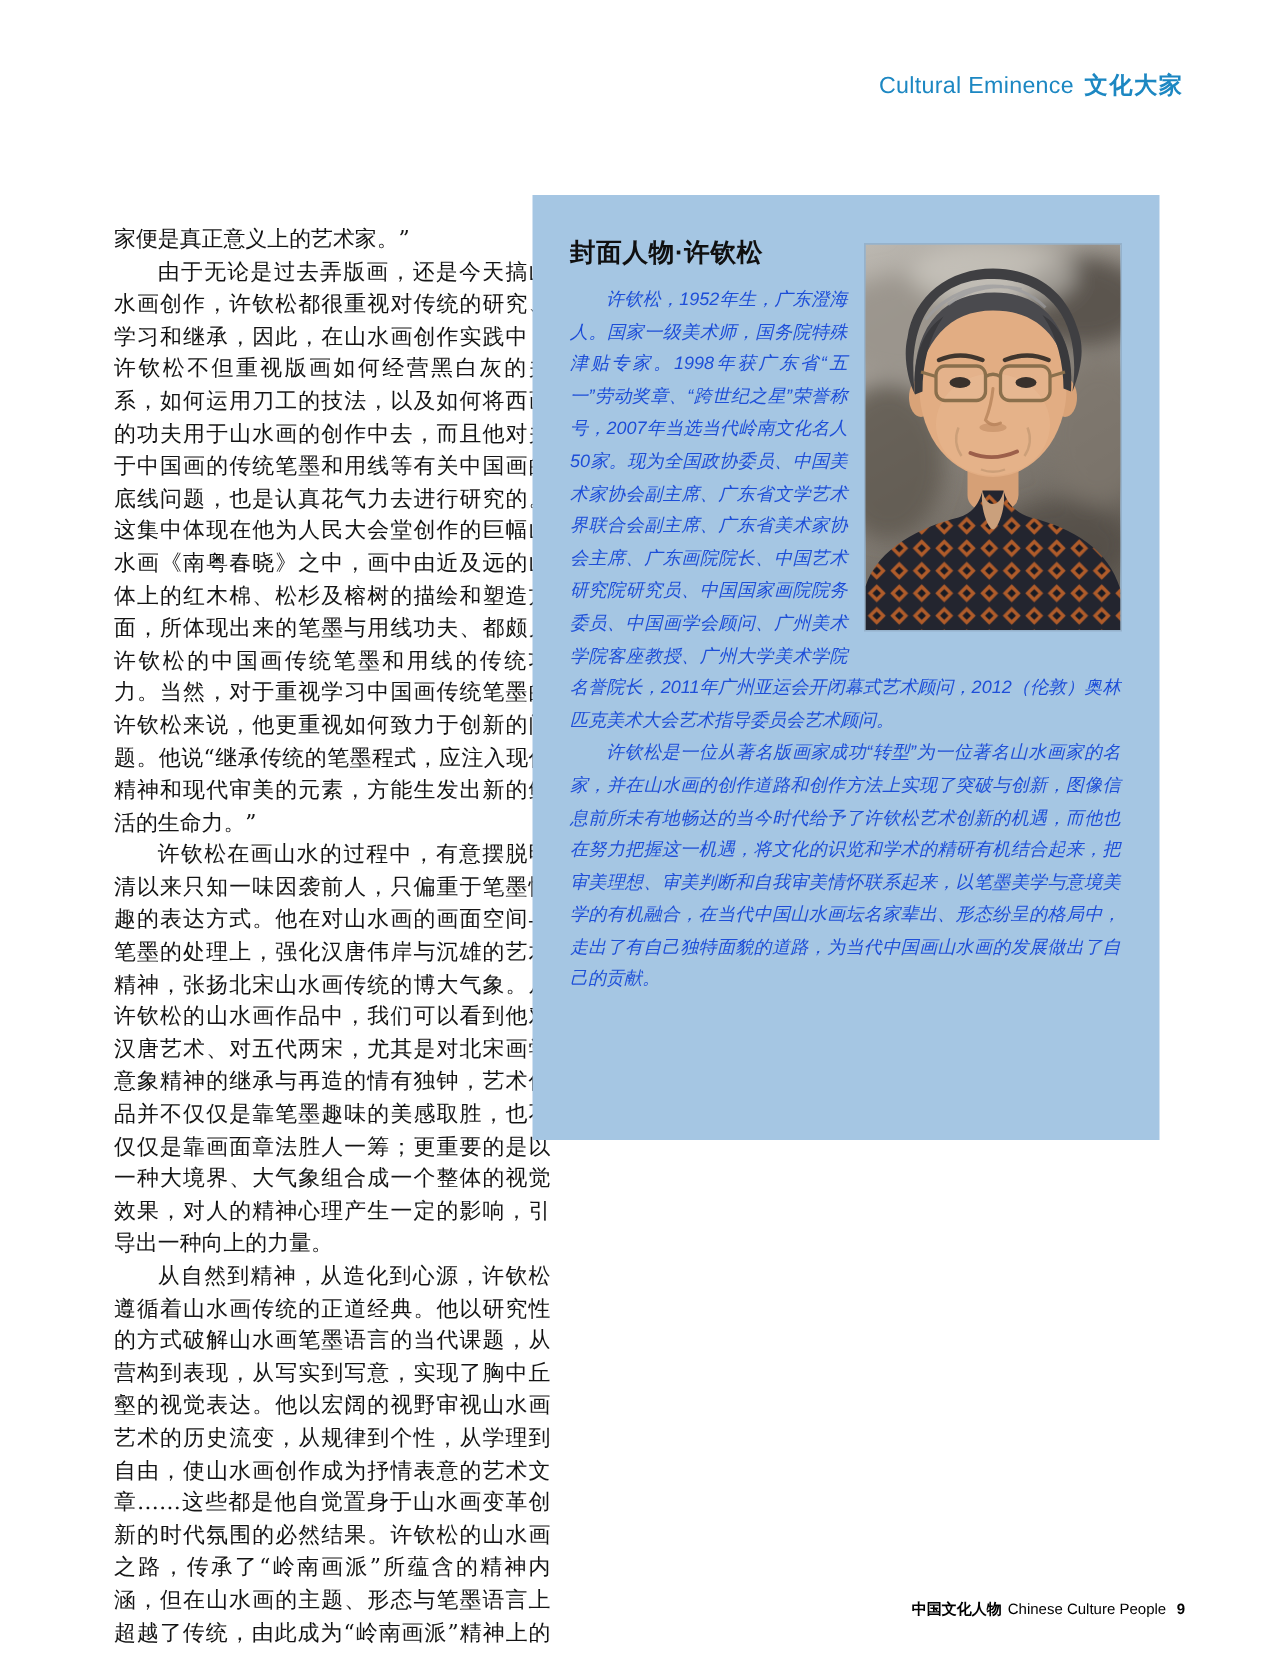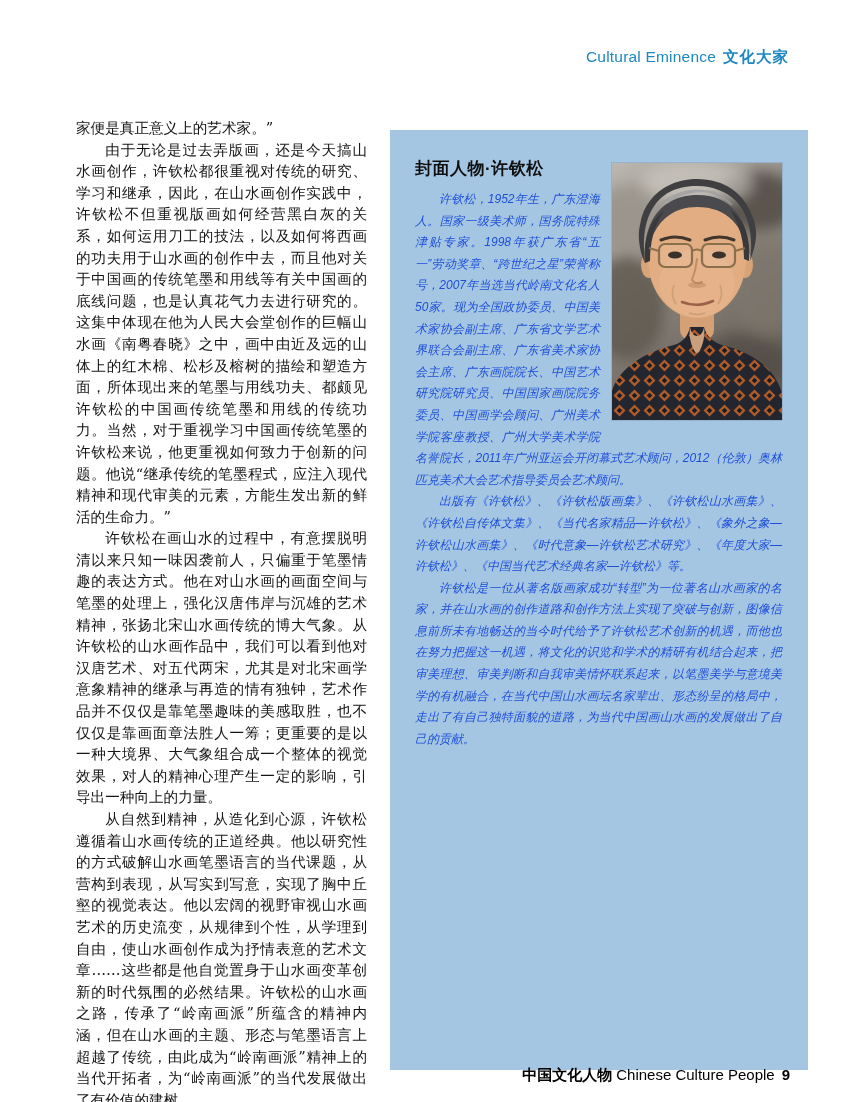--- a/index.html
+++ b/index.html
@@ -31,29 +31,29 @@
     left: 76px;
     top: 117px;
     width: 291px;
     font-family: "DejaVu Serif", serif;
     font-size: 14.6px;
     line-height: 21.6px;
     text-align: justify;
     color: #141414;
   }
   .article p { margin: 0; text-indent: 2em; }
-  .article p.noindent { text-indent: 0; }
+  .article p.noindent { text-indent: 0; margin-top: 32px; }
 
   
   .profile-box {
     position: absolute;
-    left: 390px;
+    left: 355px;
     top: 130px;
     width: 418px;
-    height: 940px;
+    height: 630px;
     background: #a5c6e3;
     box-sizing: border-box;
     padding: 27px 26px 0 25px;
     overflow: hidden;
   }
   .profile-photo {
     float: right;
     width: 170px;
     height: 257px;
     margin: 6px 0 12px 12px;
@@ -76,21 +76,21 @@
     text-align: justify;
     color: #1d4ed8;
   }
   .profile-text p { margin: 0; text-indent: 2em; }
 
   
   .footer {
     position: absolute;
     top: 1066px;
     right: 56px;
-    font-size: 15px;
+    font-size: 10px;
     color: #000;
     white-space: nowrap;
   }
   .footer .zh { font-weight: 700; margin-right: 4px; }
   .footer .en { font-weight: 400; }
   .footer .pagenum { font-weight: 700; margin-left: 7px; }
 </style>
 </head>
 <body>
 
@@ -175,21 +175,20 @@
         <path d="M108,122 Q112,132 106,141" stroke="#c69a74" stroke-width="1.6" fill="none" opacity="0.8"></path>
         <path d="M70,139 Q85,145 101,138" stroke="#9c5f4a" stroke-width="2.6" fill="none" stroke-linecap="round"></path>
         <path d="M77,150 Q85,153 93,150" stroke="#c69a74" stroke-width="1.5" fill="none" opacity="0.8"></path>
       </svg>
     </div>
 
     <h3 class="profile-title">封面人物·许钦松</h3>
 
     <div class="profile-text">
       <p>许钦松，1952年生，广东澄海人。国家一级美术师，国务院特殊津贴专家。1998年获广东省“五一”劳动奖章、“跨世纪之星”荣誉称号，2007年当选当代岭南文化名人50家。现为全国政协委员、中国美术家协会副主席、广东省文学艺术界联合会副主席、广东省美术家协会主席、广东画院院长、中国艺术研究院研究员、中国国家画院院务委员、中国画学会顾问、广州美术学院客座教授、广州大学美术学院名誉院长，2011年广州亚运会开闭幕式艺术顾问，2012（伦敦）奥林匹克美术大会艺术指导委员会艺术顾问。</p>
-      <p>出版有《许钦松》、《许钦松版画集》、《许钦松山水画集》、《许钦松自传体文集》、《当代名家精品—许钦松》、《象外之象—许钦松山水画集》、《时代意象—许钦松艺术研究》、《年度大家—许钦松》、《中国当代艺术经典名家—许钦松》等。</p>
       <p>许钦松是一位从著名版画家成功“转型”为一位著名山水画家的名家，并在山水画的创作道路和创作方法上实现了突破与创新，图像信息前所未有地畅达的当今时代给予了许钦松艺术创新的机遇，而他也在努力把握这一机遇，将文化的识览和学术的精研有机结合起来，把审美理想、审美判断和自我审美情怀联系起来，以笔墨美学与意境美学的有机融合，在当代中国山水画坛名家辈出、形态纷呈的格局中，走出了有自己独特面貌的道路，为当代中国画山水画的发展做出了自己的贡献。</p>
     </div>
   </div>
 
   <div class="footer">
     <span class="zh">中国文化人物</span><span class="en">Chinese Culture People</span><span class="pagenum">9</span>
   </div>
 
 </div>
 

